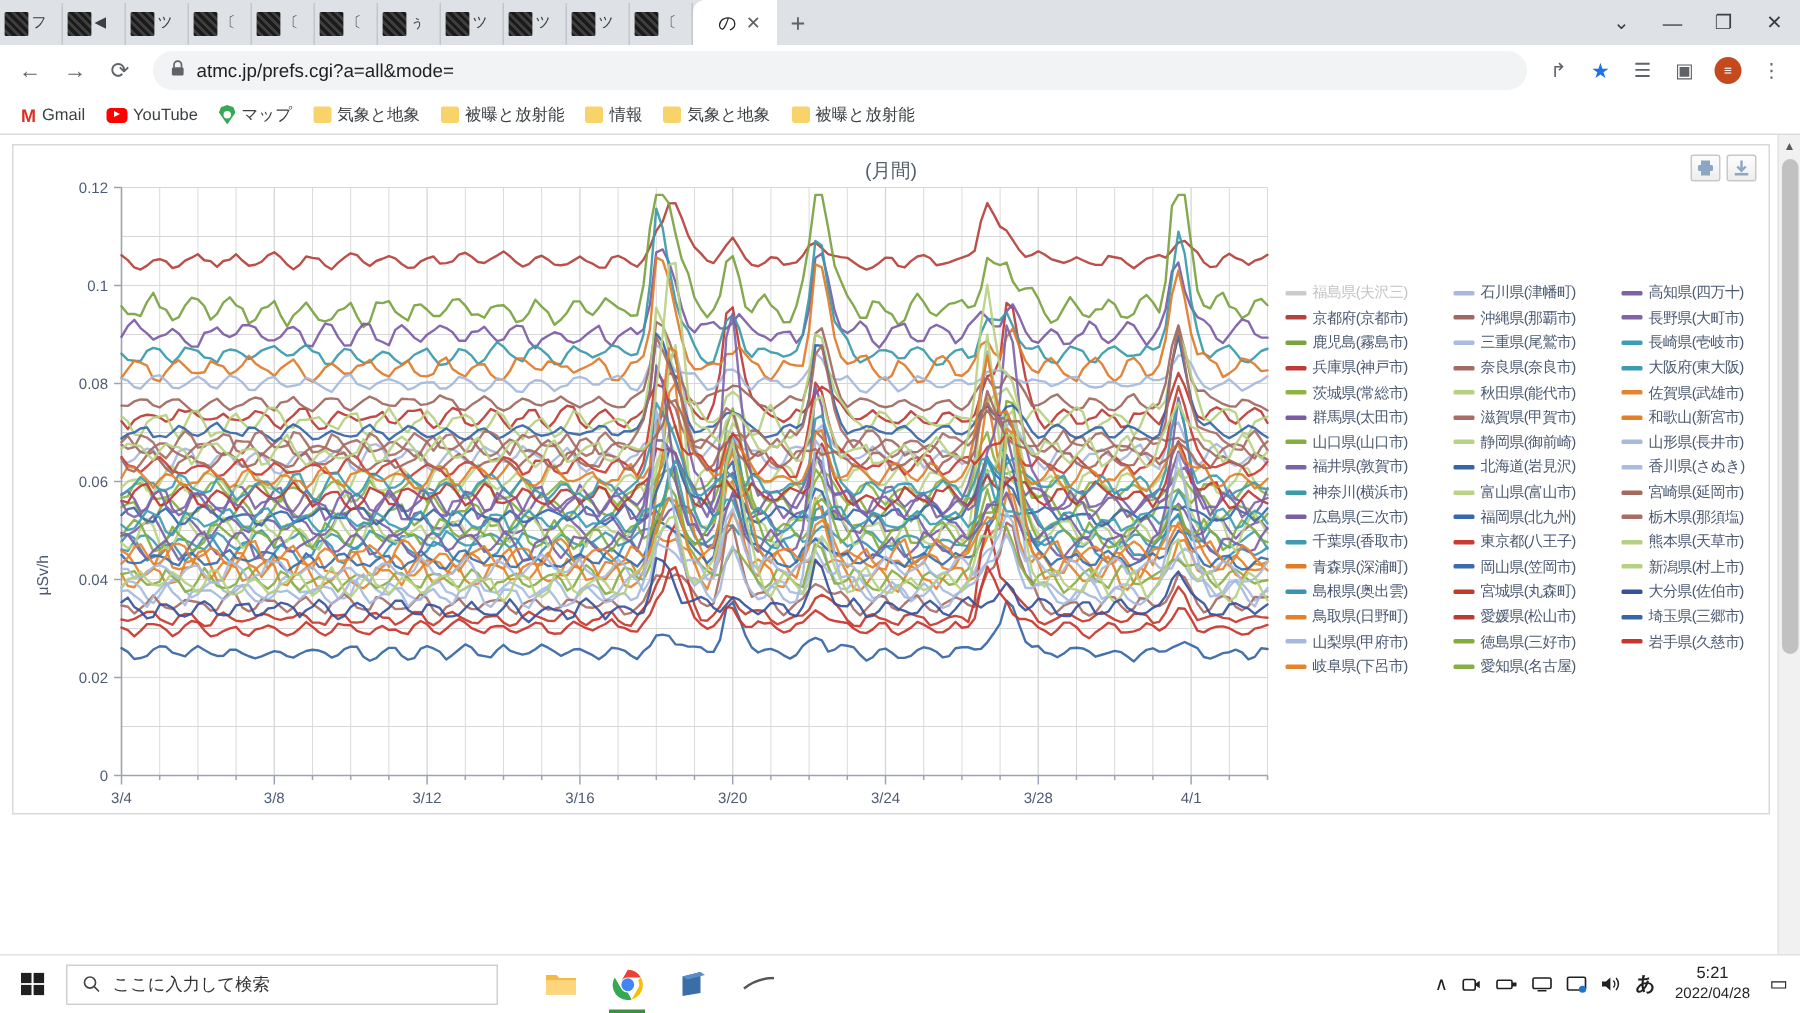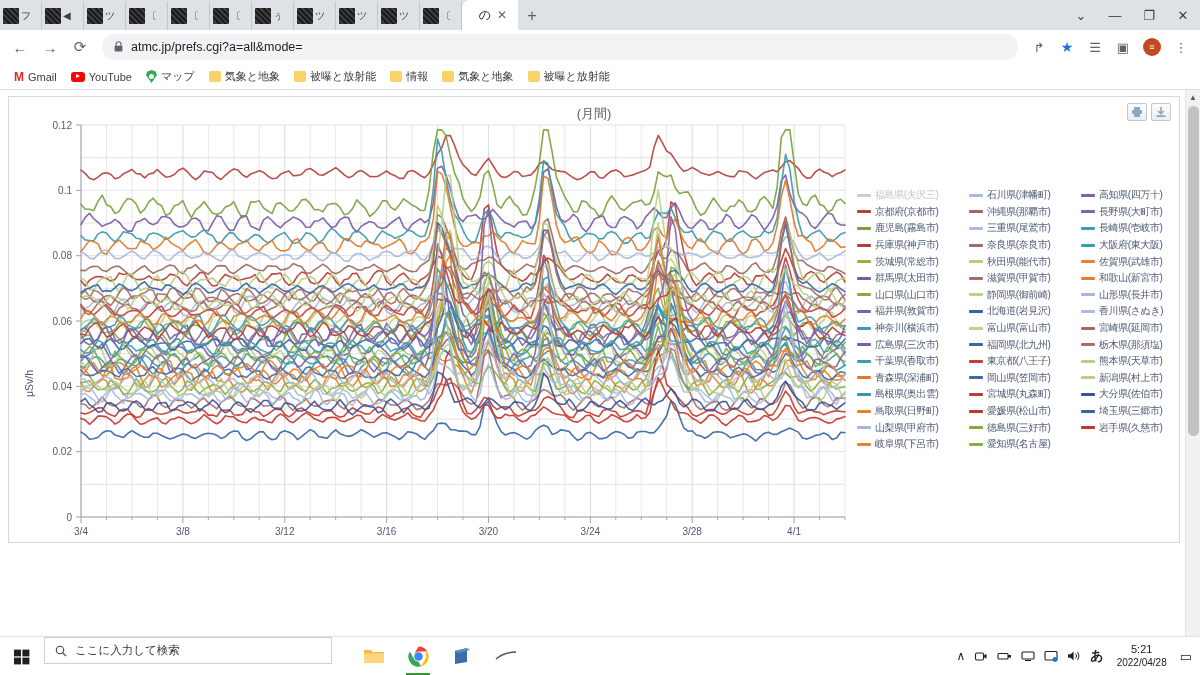--- a/index.html
+++ b/index.html
@@ -165,21 +165,21 @@
   }
   .vscroll .thumb {
     position: absolute; top: 16px; left: 2px; width: 11px; height: 330px;
     background: #c1c1c1; border-radius: 6px; cursor: grab;
   }
 
   
   .taskbar {
     position: absolute; left: 0; bottom: 0; width: 1200px; height: 39px;
     background: #ffffff; border-top: 1px solid #e2e2e2;
-    display: flex; 
+    display: flex; align-items: center;
   }
   .winbtn {
     width: 44px; height: 39px; display: flex; align-items: center;
     justify-content: center; cursor: pointer;
   }
   .tbsearch {
     width: 288px; height: 27px; background: #fff; border: 1px solid #d0d0d0;
     display: flex; align-items: center; gap: 8px; padding: 0 10px;
     font-size: 11.5px; color: #333; cursor: text;
   }

